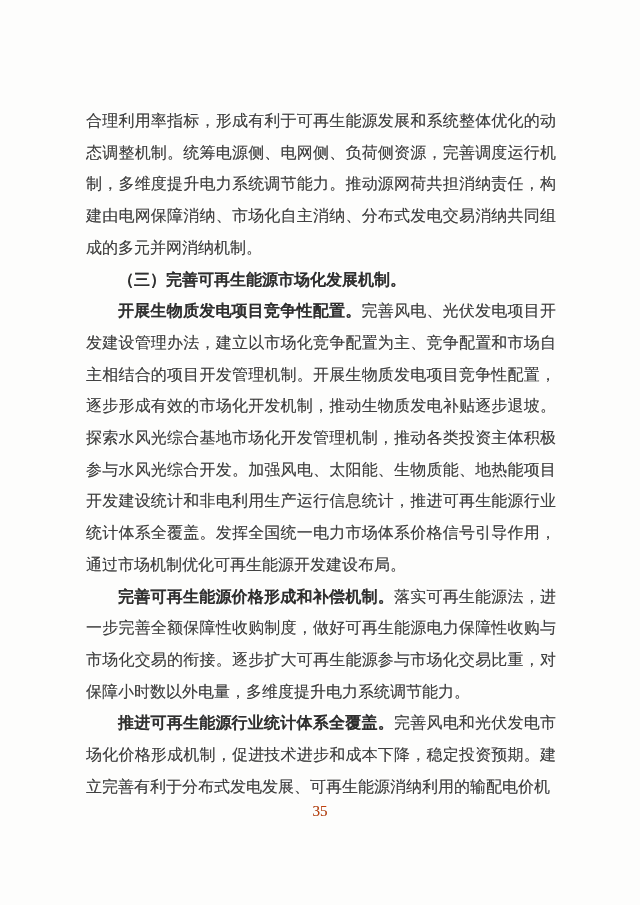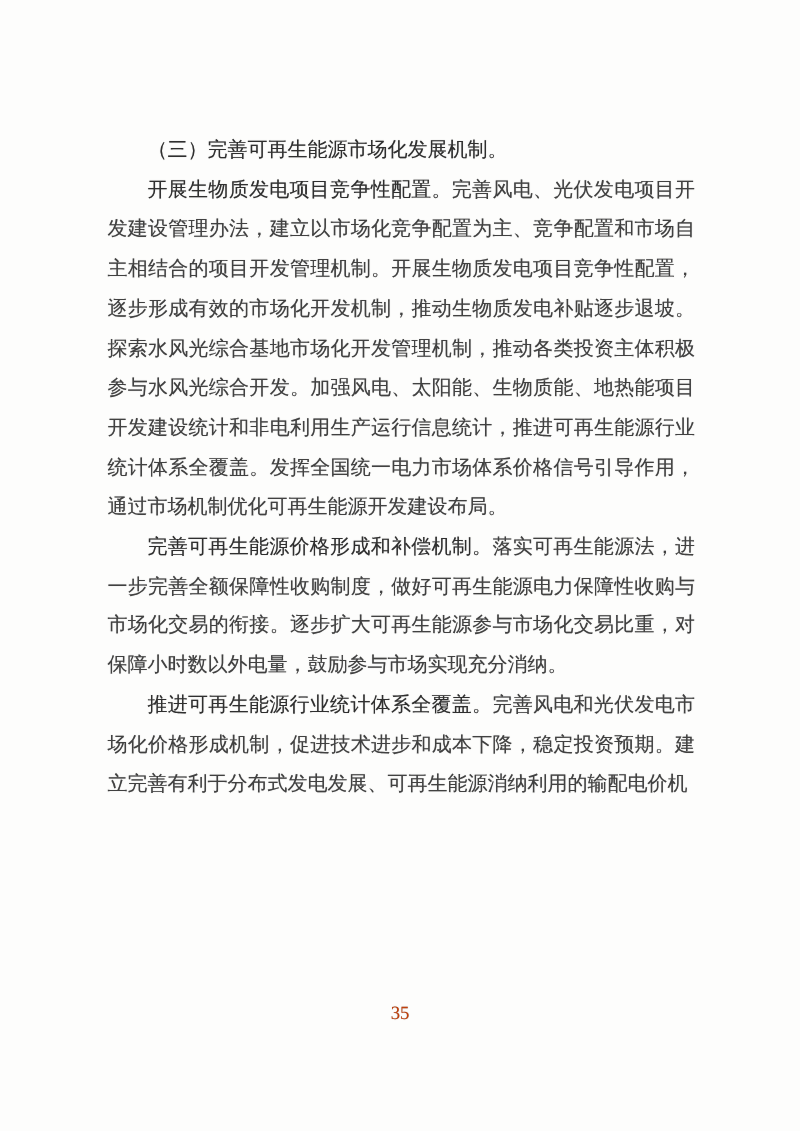--- a/index.html
+++ b/index.html
@@ -27,38 +27,39 @@
     text-shadow: 0 0 0.6px rgba(70,70,70,0.55);
   }
   .text-block p {
     margin: 0;
     padding: 0;
   }
   .text-block p.indent {
     text-indent: 2em;
   }
   .text-block b {
-    font-weight: 400;
+    font-weight: 700;
     color: #2f2f2f;
   }
   .page-number {
     position: absolute;
     left: 0;
     top: 803px;
     width: 100%;
     text-align: center;
     font-size: 15px;
     color: #c2410c;
     text-shadow: 0 0 0.6px rgba(70,70,70,0.5);
   }
 </style>
 </head>
 <body>
 
 <div class="page">
   <div class="text-block" id="paragraphs">
+      <p><span>合理利用率指标，形成有利于可再生能源发展和系统整体优化的动态调整机制。统筹电源侧、电网侧、负荷侧资源，完善调度运行机制，多维度提升电力系统调节能力。推动源网荷共担消纳责任，构建由电网保障消纳、市场化自主消纳、分布式发电交易消纳共同组成的多元并网消纳机制。</span></p>
       <p class="indent"><b>（三）完善可再生能源市场化发展机制。</b></p>
       <p class="indent"><b>开展生物质发电项目竞争性配置。</b><span>完善风电、光伏发电项目开发建设管理办法，建立以市场化竞争配置为主、竞争配置和市场自主相结合的项目开发管理机制。开展生物质发电项目竞争性配置，逐步形成有效的市场化开发机制，推动生物质发电补贴逐步退坡。探索水风光综合基地市场化开发管理机制，推动各类投资主体积极参与水风光综合开发。加强风电、太阳能、生物质能、地热能项目开发建设统计和非电利用生产运行信息统计，推进可再生能源行业统计体系全覆盖。发挥全国统一电力市场体系价格信号引导作用，通过市场机制优化可再生能源开发建设布局。</span></p>
-      <p class="indent"><b>完善可再生能源价格形成和补偿机制。</b><span>落实可再生能源法，进一步完善全额保障性收购制度，做好可再生能源电力保障性收购与市场化交易的衔接。逐步扩大可再生能源参与市场化交易比重，对保障小时数以外电量，鼓励参与市场实现充分消纳。</span></p>
+      <p class="indent"><b>完善可再生能源价格形成和补偿机制。</b><span>落实可再生能源法，进一步完善全额保障性收购制度，做好可再生能源电力保障性收购与市场化交易的衔接。逐步扩大可再生能源参与市场化交易比重，对保障小时数以外电量，多维度提升电力系统调节能力。</span></p>
       <p class="indent"><b>推进可再生能源行业统计体系全覆盖。</b><span>完善风电和光伏发电市场化价格形成机制，促进技术进步和成本下降，稳定投资预期。建立完善有利于分布式发电发展、可再生能源消纳利用的输配电价机</span></p>
     </div>
   <div class="page-number">35</div>
 </div>
 
 </body></html>

